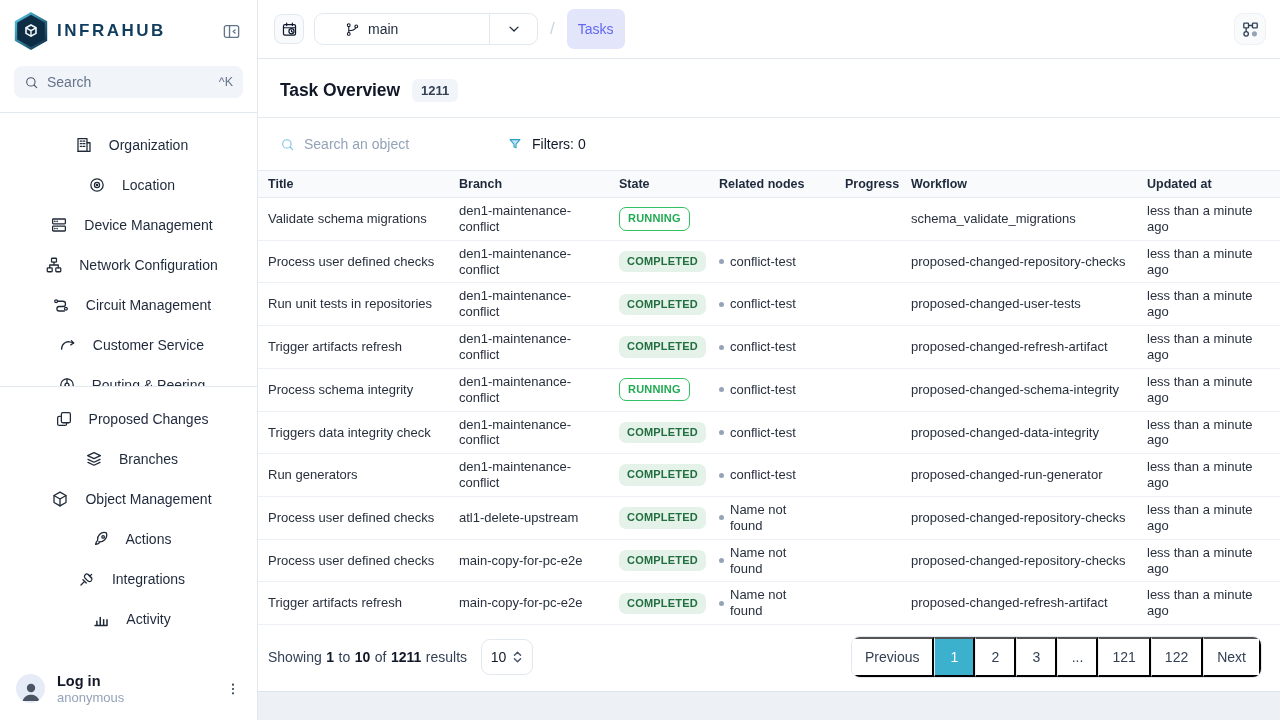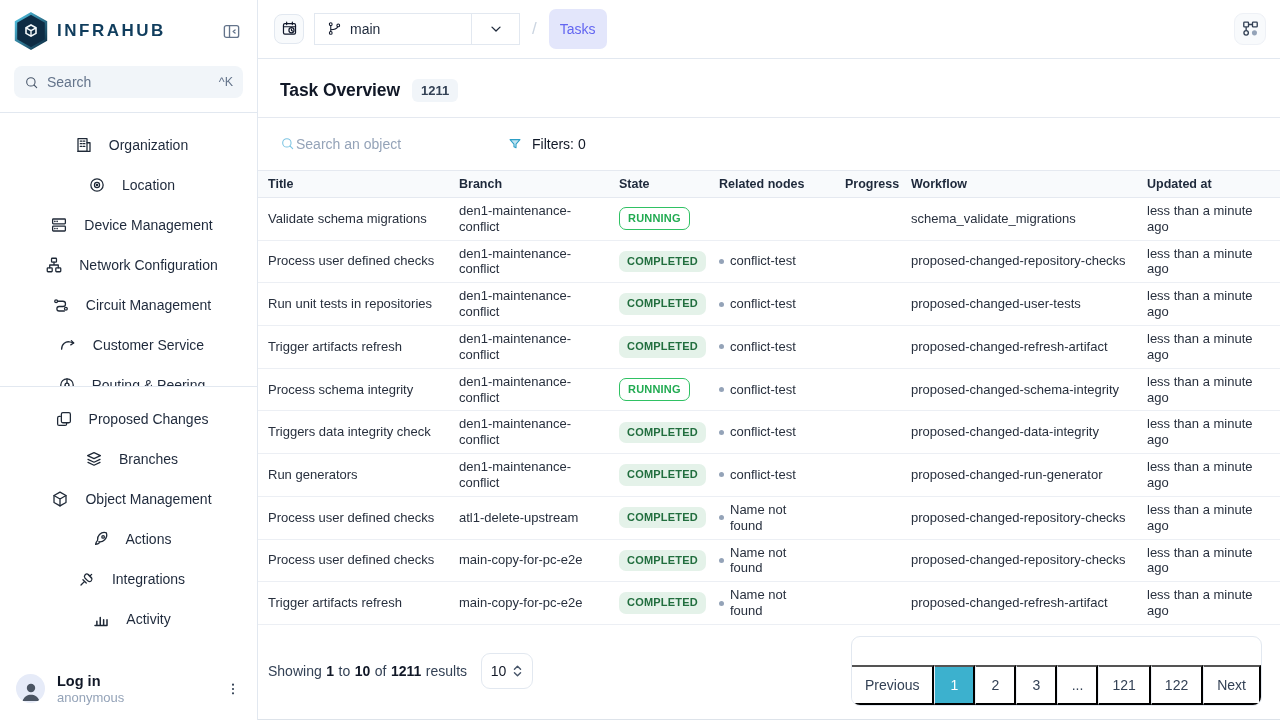--- a/index.html
+++ b/index.html
@@ -60,22 +60,22 @@
   .topbar {
     height:59px; background:#fff; border-bottom:1px solid #e2e8f0;
     display:flex; align-items:center; padding:0 14px 0 16px; gap:10px;
   }
   .icon-btn {
     width:30px; height:30px; border:1px solid #e2e8f0; border-radius:8px; background:#f8fafc;
     display:flex; align-items:center; justify-content:center; cursor:pointer; color:#0f172a;
   }
   .icon-btn svg { width:17px; height:17px; }
   .branch-select {
-    height:32px; border:1px solid #e2e8f0; border-radius:0; background:#fff;
-    display:flex; align-items:stretch; overflow:hidden; cursor:pointer;
+    height:32px; border:1px solid #e2e8f0; border-radius:9px; background:#fff;
+    display:flex; align-items:stretch; overflow:hidden; cursor:pointer;padding-left:18px;
   }
   .branch-left { display:flex; align-items:center; gap:8px; padding:0 12px; width:156px; }
   .branch-left svg { width:15px; height:15px; color:#0f172a; }
   .branch-name { font-size:14px; color:#1e293b; }
   .branch-caret { border-left:1px solid #e2e8f0; width:48px; display:flex; align-items:center; justify-content:center; color:#1e293b; }
   .branch-caret svg { width:16px; height:16px; }
   .crumb-slash { color:#cbd5e1; font-size:17px; margin:0 2px; }
   .crumb-chip {
     background:#e3e6fb; color:#6366f1; font-size:14px; border-radius:7px;
     padding:12px 11px; cursor:pointer;
@@ -90,21 +90,21 @@
   
   .card { background:#fff; border-bottom:1px solid #dde3ea; }
   .card-head { display:flex; align-items:center; gap:12px; padding:20px 22px 15px 22px; }
   .page-title { font-size:17.5px; font-weight:700; color:#111827; letter-spacing:-0.1px; }
   .count-badge {
     background:#f1f5f9; color:#334155; font-size:13px; font-weight:600;
     border-radius:6px; padding:4px 9px;
   }
   .card-divider { border:none; border-top:1px solid #e5e9f0; }
   .toolbar { display:flex; align-items:center; padding:0 22px; height:52px; }
-  .obj-search { display:flex; align-items:center; gap:1px; width:228px; }
+  .obj-search { display:flex; align-items:center; gap:9px; width:228px; }
   .obj-search svg { width:15px; height:15px; color:#7cc4e2; }
   .obj-search input {
     border:none; outline:none; font-size:14px; color:#1e293b; width:180px;
     font-family:"Liberation Sans", sans-serif; background:transparent;
   }
   .obj-search input::placeholder { color:#94a3b8; }
   .filters { display:flex; align-items:center; gap:10px; cursor:pointer; }
   .filters svg { width:14px; height:14px; }
   .filters-label { font-size:14px; color:#111827; }
 
@@ -143,21 +143,20 @@
   }
   .pagesize svg { width:11px; height:14px; color:#475569; }
   .pagination {
     margin-left:auto; display:flex; border:1px solid #e2e8f0; border-radius:9px; overflow:hidden;
     background:#fff;
   }
   .page-btn {
     min-width:41px; height:40px; display:flex; align-items:center; justify-content:center;
     font-size:14px; color:#334155; border-left:1px solid #eceff4; padding:0 13px; cursor:pointer;
     background:#fff;
-    margin-top:28px;
   }
   .page-btn:first-child { border-left:none; }
   .page-btn.active { background:#3cb1ce; color:#fff; }
 </style>
 </head>
 <body>
 
 <aside class="sidebar">
   <div class="brand-row">
     <svg class="logo-hex" viewBox="0 0 34 38">

